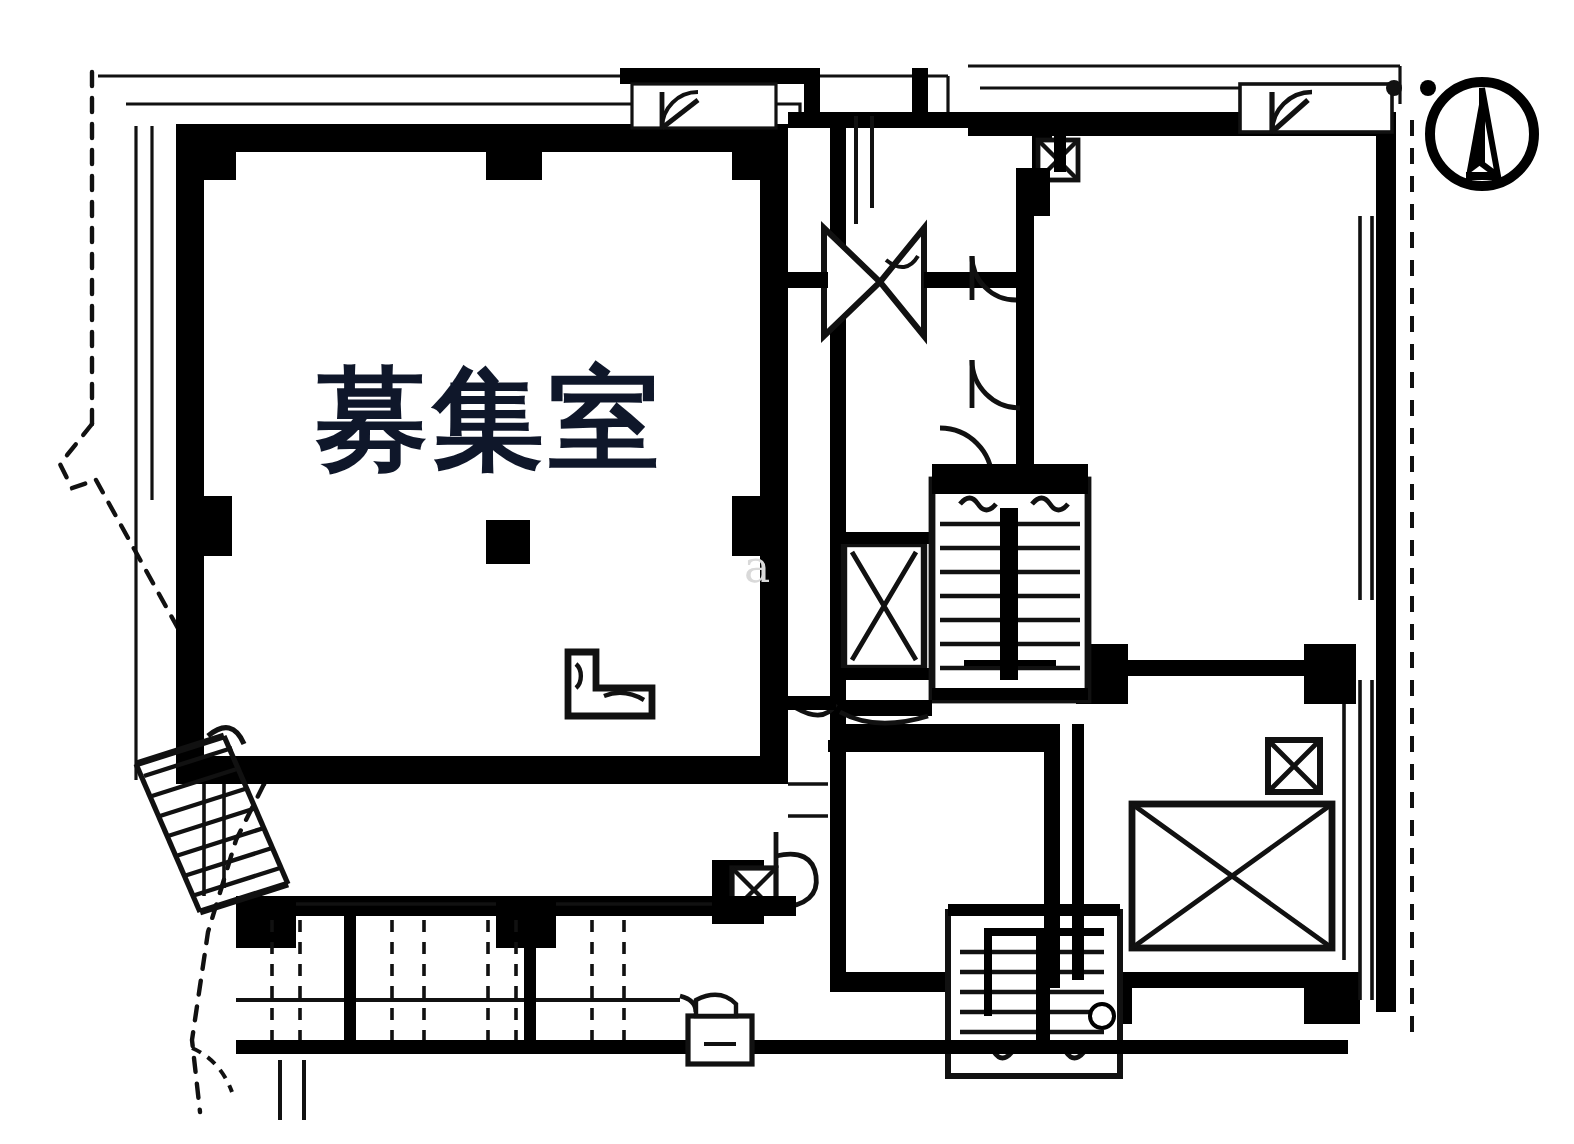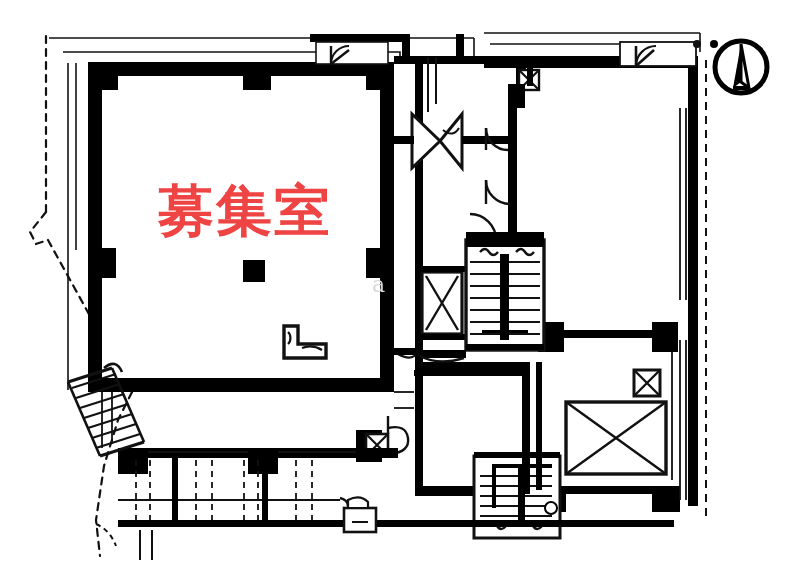--- a/index.html
+++ b/index.html
@@ -22,21 +22,21 @@
     left: 0;
     top: 0;
     width: 787px;
     height: 572px;
     display: block;
   }
   .room-label {
     position: absolute;
     font-family: "DejaVu Sans", "Liberation Sans", sans-serif;
     font-weight: 700;
-    color: #ef4444;
+    color: #0f172a;
     letter-spacing: 2px;
     white-space: nowrap;
     line-height: 1;
     user-select: none;
   }
   #room-label-main {
     left: 158px;
     top: 183px;
     font-size: 56px;
   }

